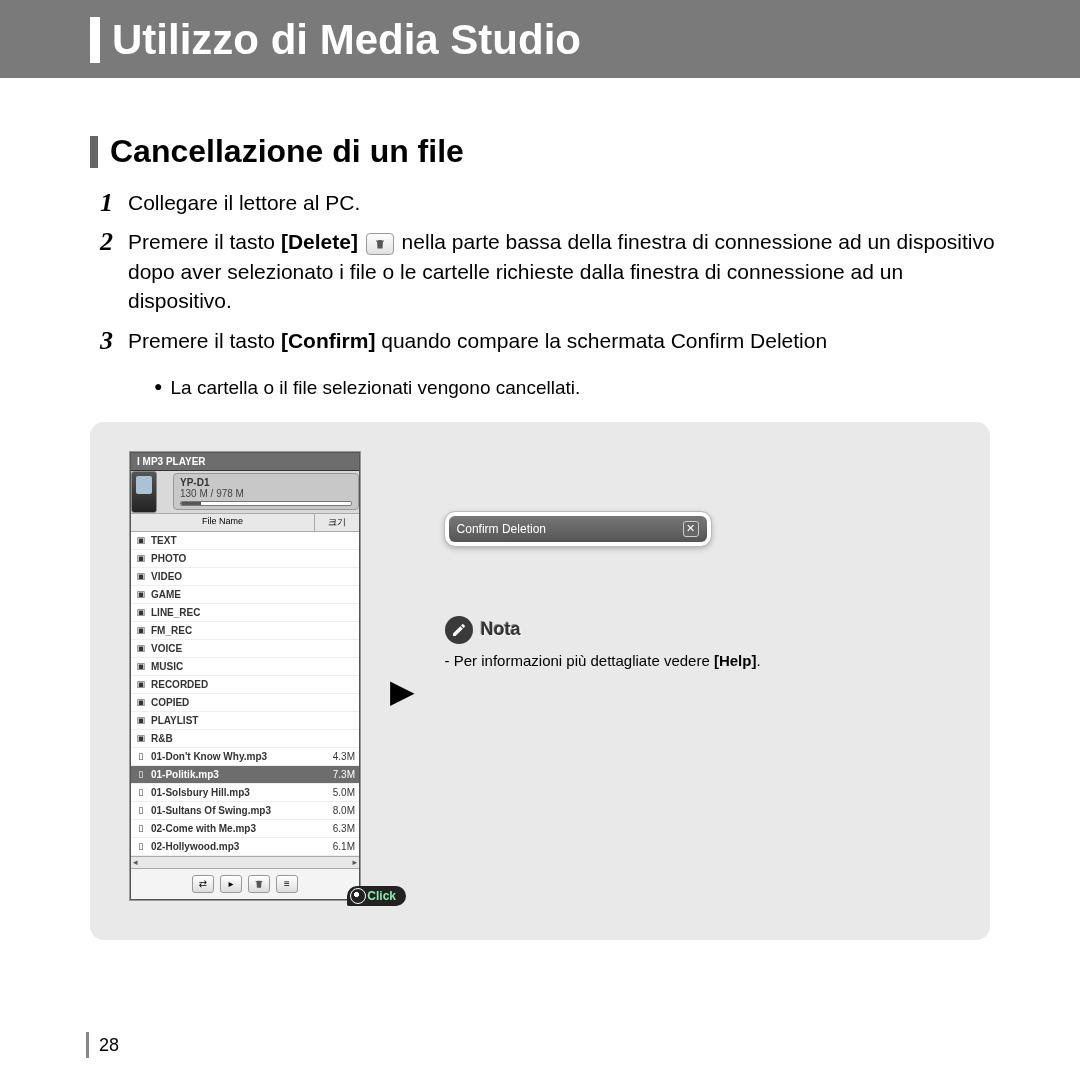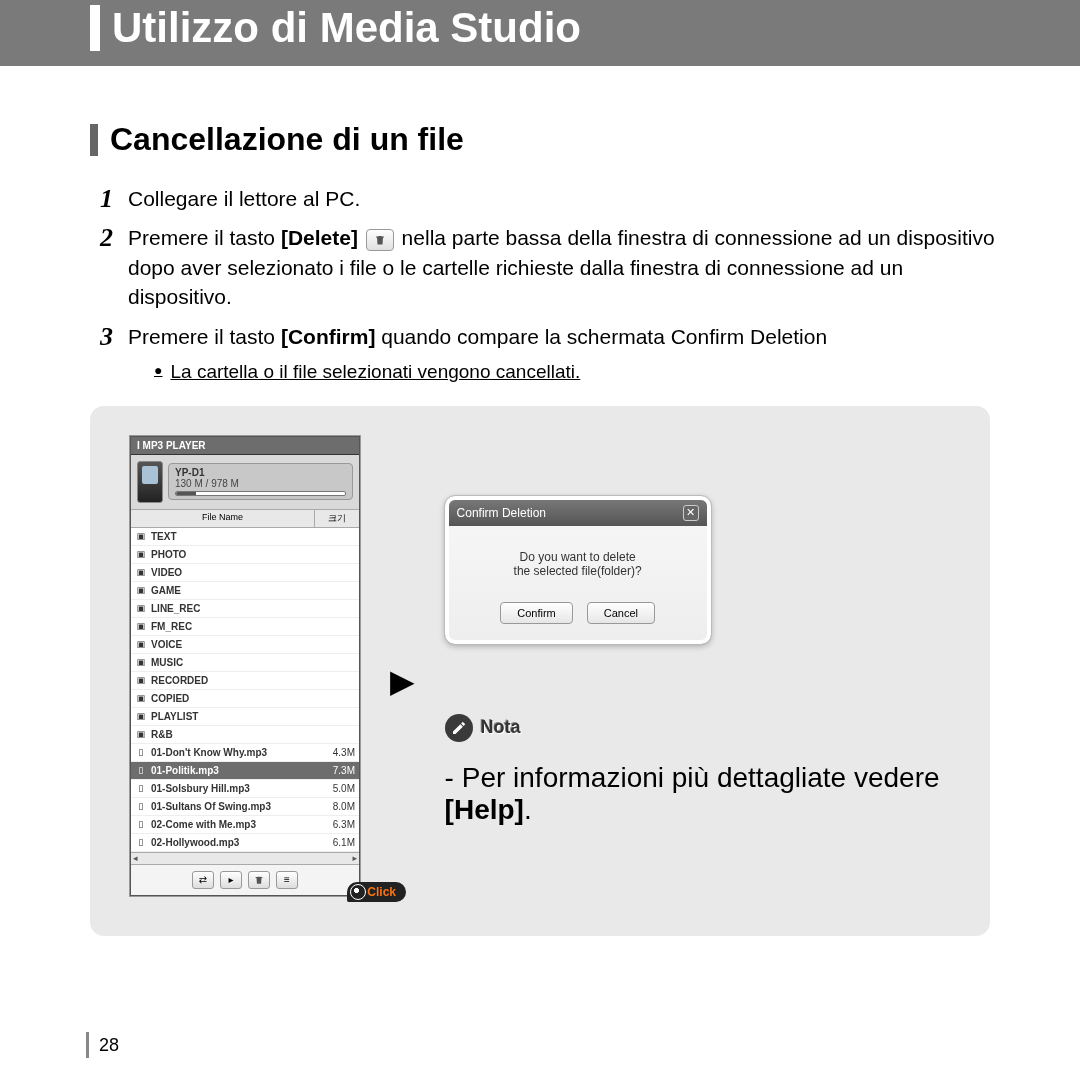--- a/index.html
+++ b/index.html
@@ -2,42 +2,42 @@
 <html><head>
 <meta charset="utf-8">
 <style>
   * { box-sizing: border-box; margin: 0; padding: 0; }
   html, body { width: 1080px; height: 1080px; background: #fff; font-family: Arial, Helvetica, sans-serif; color: #000; }
   .page { width: 1080px; height: 1080px; position: relative; }
 
   .header-band {
     background: #7a7a7a;
     color: #fff;
-    padding: 4px 0 14px 90px;
+    padding: 16px 0 14px 90px;
     display: flex;
     align-items: center;
   }
   .header-accent {
     width: 10px; height: 46px; background: #fff; margin-right: 12px;
   }
   .header-title { font-size: 42px; font-weight: bold; }
 
   .section-title {
     display: flex; align-items: center; gap: 12px;
-    margin: 55px 0 26px 90px;
+    margin: 55px 0 18px 90px;
     font-size: 32px; font-weight: bold;
   }
   .section-accent { width: 8px; height: 32px; background: #666; }
 
   .steps { margin-left: 100px; margin-right: 70px; font-size: 21px; line-height: 1.4; }
   .step { display: flex; gap: 8px; margin-bottom: 10px; }
   .step-content { flex: 1; }
   .step-num { font-family: "Times New Roman", serif; font-style: italic; font-weight: bold; font-size: 26px; min-width: 20px; line-height: 1; padding-top: 2px; }
   .bold { font-weight: bold; }
-  .bullet { margin-left: 26px; font-size: 19px; display: flex; gap: 8px; align-items: flex-start; margin-top:8px;text-decoration:underline; }
+  .bullet { margin-left: 26px; font-size: 19px; display: flex; gap: 8px; align-items: flex-start; margin-top:20px; }
   .bullet::before { content: "●"; font-size: 14px; margin-top:2px; }
 
   .delete-btn-inline {
     display: inline-flex; align-items: center; justify-content: center;
     width: 28px; height: 22px;
     border: 1px solid #999; border-radius: 4px;
     background: linear-gradient(#fefefe, #e0e0e0);
     vertical-align: middle; margin: 0 2px;
   }
   .delete-btn-inline svg { width: 12px; height: 14px; }
@@ -55,21 +55,21 @@
 
   .player-window {
     width: 230px;
     background: #fff;
     border: 1px solid #555;
     box-shadow: 0 0 0 1px #999;
     font-size: 10px;
     position: relative;
   }
   .pw-title-bar { background: #6d6d6d; color: #fff; font-weight: bold; font-size: 10px; padding: 3px 6px; border-bottom: 1px solid #333; }
-  .pw-device-row { display: flex; gap: 5px; background: #d9d9d9; padding: 6px; align-items: center; }
+  .pw-device-row { display: flex; gap: 16px; background: #d9d9d9; align-items: center; }
   .pw-device-img {
     width: 26px; height: 42px; background: linear-gradient(#555,#222); border-radius: 3px; border: 1px solid #888; position: relative;
   }
   .pw-device-img::after { content:""; position:absolute; top:4px; left:4px; right:4px; height:18px; background:#aac2d6; border-radius:2px; }
   .pw-device-info { background:#c8c8c8; border:1px solid #999; border-radius:4px; padding:3px 6px; flex:1; }
   .pw-dev-name { font-size:10px; color:#333; font-weight:bold; }
   .pw-dev-space { font-size:10px; color:#444; }
   .pw-dev-bar { height:5px; background:#fff; border:1px solid #777; border-radius:2px; margin-top:2px; position:relative; }
   .pw-dev-bar-fill { position:absolute; left:0; top:0; bottom:0; width:12%; background:#555; border-radius:2px 0 0 2px; }
 
@@ -87,21 +87,21 @@
 
   .pw-hscroll { height:12px; background:#e8e8e8; border-top:1px solid #aaa; display:flex; align-items:center; justify-content:space-between; padding:0 2px; }
   .pw-hscroll span { font-size:9px; color:#555; }
 
   .pw-toolbar { display:flex; justify-content:center; gap:6px; padding:6px; border-top:1px solid #aaa; background:#f4f4f4; }
   .pw-toolbtn { width:22px; height:18px; border:1px solid #999; border-radius:3px; background:linear-gradient(#fff,#ddd); display:flex; align-items:center; justify-content:center; font-size:10px; }
 
   .click-badge {
     position: absolute;
     right: -46px; bottom: -6px;
-    background:#222; color:#f97316; font-size:12px; font-weight:bold;
+    background:#222; color:#86efac; font-size:12px; font-weight:bold;
     padding:3px 10px 3px 20px;
     border-radius: 12px 12px 12px 2px;
     display:flex; align-items:center; gap:4px;
   }
   .click-badge::before {
     content:""; width:14px; height:14px; border:1px solid #fff; border-radius:50%;
     background: radial-gradient(circle at 40% 40%, #fff 20%, transparent 21%);
     position:absolute; left:3px;
   }
 
@@ -133,21 +133,21 @@
   .note-area { }
   .note-title {
     color:#333; font-size:18px; font-weight:bold;
     display:flex; align-items:center; gap:8px;
     text-shadow: 1px 1px 0 #fff, -1px -1px 0 #888;
   }
   .note-pencil {
     width:28px; height:28px; border-radius:50%; background:#3a3a3a; display:inline-flex; align-items:center; justify-content:center;
   }
   .note-pencil svg { width:16px; height:16px; fill:#fff; }
-  .note-body { font-size:28px; margin-top:20px; }
+  .note-body { font-size:15px; margin-top:8px; }
   .note-body b { font-weight:bold; }
 
   .page-footer { position:absolute; left:86px; bottom:22px; font-size:18px; display:flex; align-items:center; gap:10px; }
   .page-footer .bar { width:3px; height:26px; background:#888; }
 </style>
 </head>
 <body>
 
 <div class="page">
 
@@ -327,28 +327,20 @@
     <div class="arrow-col">
       <div class="arrow-big">▶</div>
     </div>
 
     <div class="right-col">
       <div class="dialog-box">
         <div class="dialog-titlebar">
           <span>Confirm Deletion</span>
           <span class="dialog-close">✕</span>
         </div>
-        <div class="dialog-body">
-          <div class="dialog-msg1">Do you want to delete</div>
-          <div class="dialog-msg2">the selected file(folder)?</div>
-          <div class="dialog-buttons">
-            <div class="dialog-btn">Confirm</div>
-            <div class="dialog-btn">Cancel</div>
-          </div>
-        </div>
       </div>
 
       <div class="note-area">
         <div class="note-title">
           <span class="note-pencil">
             <svg viewBox="0 0 24 24">
                 <path d="M3 17.25V21h3.75L17.81 9.94l-3.75-3.75L3 17.25zM20.71 7.04a1 1 0 0 0 0-1.41l-2.34-2.34a1 1 0 0 0-1.41 0l-1.83 1.83 3.75 3.75 1.83-1.83z"></path>
               </svg>
           </span>
           <span>Nota</span>

